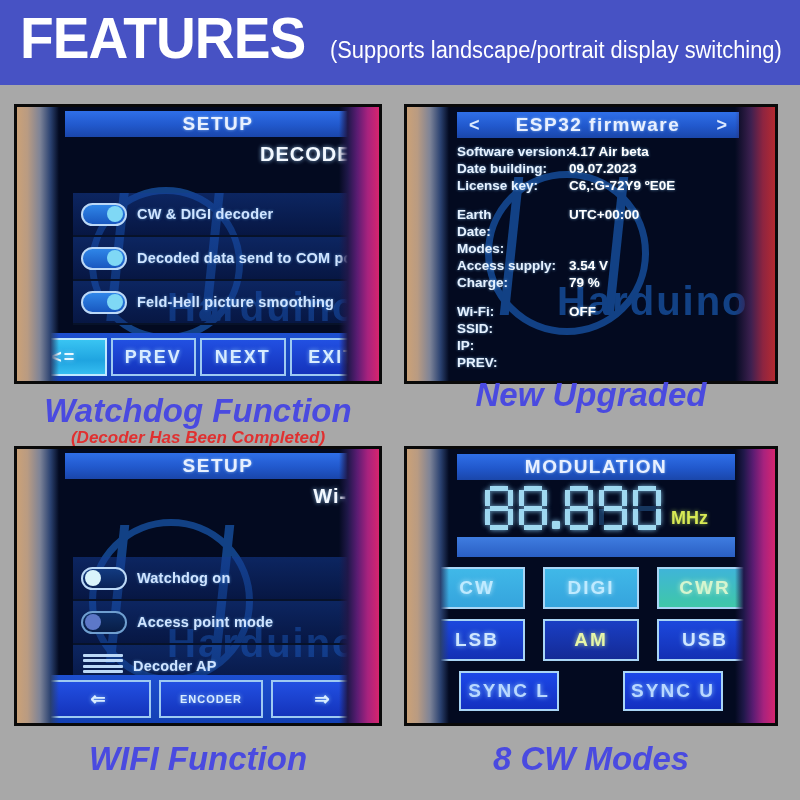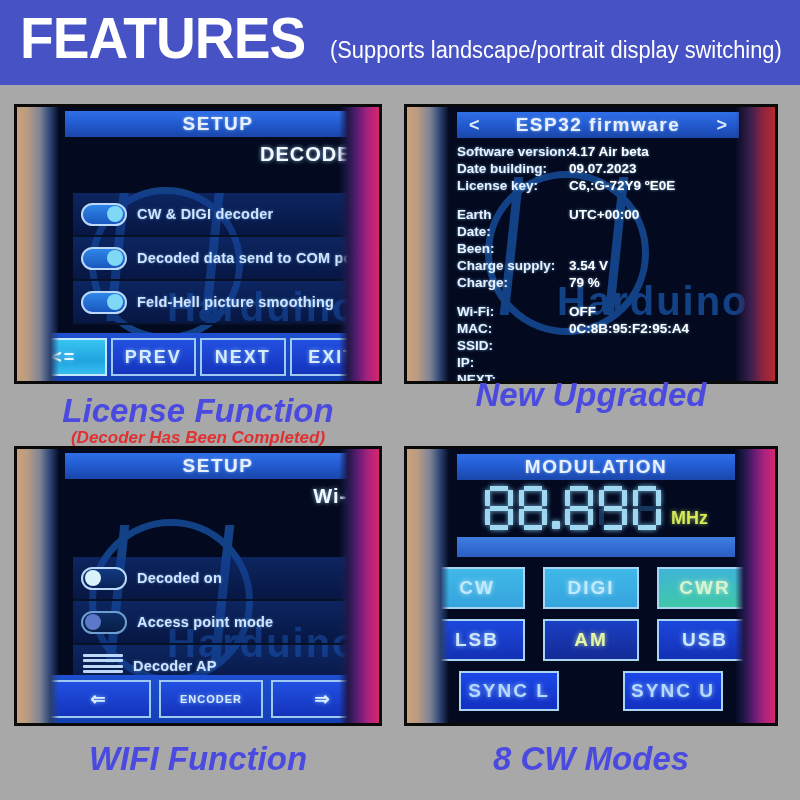--- a/index.html
+++ b/index.html
@@ -347,21 +347,21 @@
         <div class="btnbar">
           <div class="btn hl">&lt;=</div>
           <div class="btn norm">PREV</div>
           <div class="btn norm">NEXT</div>
           <div class="btn norm">EXIT</div>
         </div>
       </div>
     </div>
   </div>
 </div>
-<div class="caption" id="cap1">License Function</div>
+<div class="caption" id="cap1">Watchdog Function</div>
 <div id="cap1b">(Decoder Has Been Completed)</div>
 
 <div class="panel-wrap" id="p2">
   <div class="screen">
     <div class="lcd">
       <div class="watermark">
         <div class="wm-circle" style="left:78px;top:64px;width:150px;height:150px;"></div>
         <div class="wm-bow" style="left:100px;top:70px;width:96px;height:138px;transform:skewX(-6deg);"></div>
         <div class="wm-text" style="left:150px;top:172px;">Harduino</div>
       </div>
@@ -393,52 +393,48 @@
 
           <div class="info-row">
             <div class="k">Earth</div>
             <div class="v">UTC+00:00</div>
           </div>
           <div class="info-row">
             <div class="k">Date:</div>
             <div class="v"></div>
           </div>
           <div class="info-row">
-            <div class="k">Been:</div>
+            <div class="k">Modes:</div>
             <div class="v"></div>
           </div>
           <div class="info-row">
-            <div class="k">Charge supply:</div>
+            <div class="k">Access supply:</div>
             <div class="v">3.54 V</div>
           </div>
           <div class="info-row">
             <div class="k">Charge:</div>
             <div class="v">79 %</div>
           </div>
 
           <div class="gap"></div>
 
           <div class="info-row">
             <div class="k">Wi-Fi:</div>
             <div class="v">OFF</div>
           </div>
           <div class="info-row">
-            <div class="k">MAC:</div>
-            <div class="v">0C:8B:95:F2:95:A4</div>
-          </div>
-          <div class="info-row">
             <div class="k">SSID:</div>
             <div class="v"></div>
           </div>
           <div class="info-row">
             <div class="k">IP:</div>
             <div class="v"></div>
           </div>
           <div class="info-row">
-            <div class="k">NEXT:</div>
+            <div class="k">PREV:</div>
             <div class="v"></div>
           </div>
 
         </div>
       </div>
     </div>
   </div>
 </div>
 <div class="caption" id="cap2">New Upgraded</div>
 
@@ -457,21 +453,21 @@
         <div class="titlebar">
           <span class="titlebar-text">SETUP</span>
         </div>
         <div class="section-label">Wi-Fi</div>
 
         <div class="rows">
           <div class="row">
             <div class="toggle off">
                 <div class="knob"></div>
               </div>
-            <div class="label">Decoded on</div>
+            <div class="label">Watchdog on</div>
           </div>
           <div class="row">
             <div class="toggle dim">
                 <div class="knob"></div>
               </div>
             <div class="label">Access point mode</div>
           </div>
           <div class="row">
             <div class="listicon">
                 <i></i>

